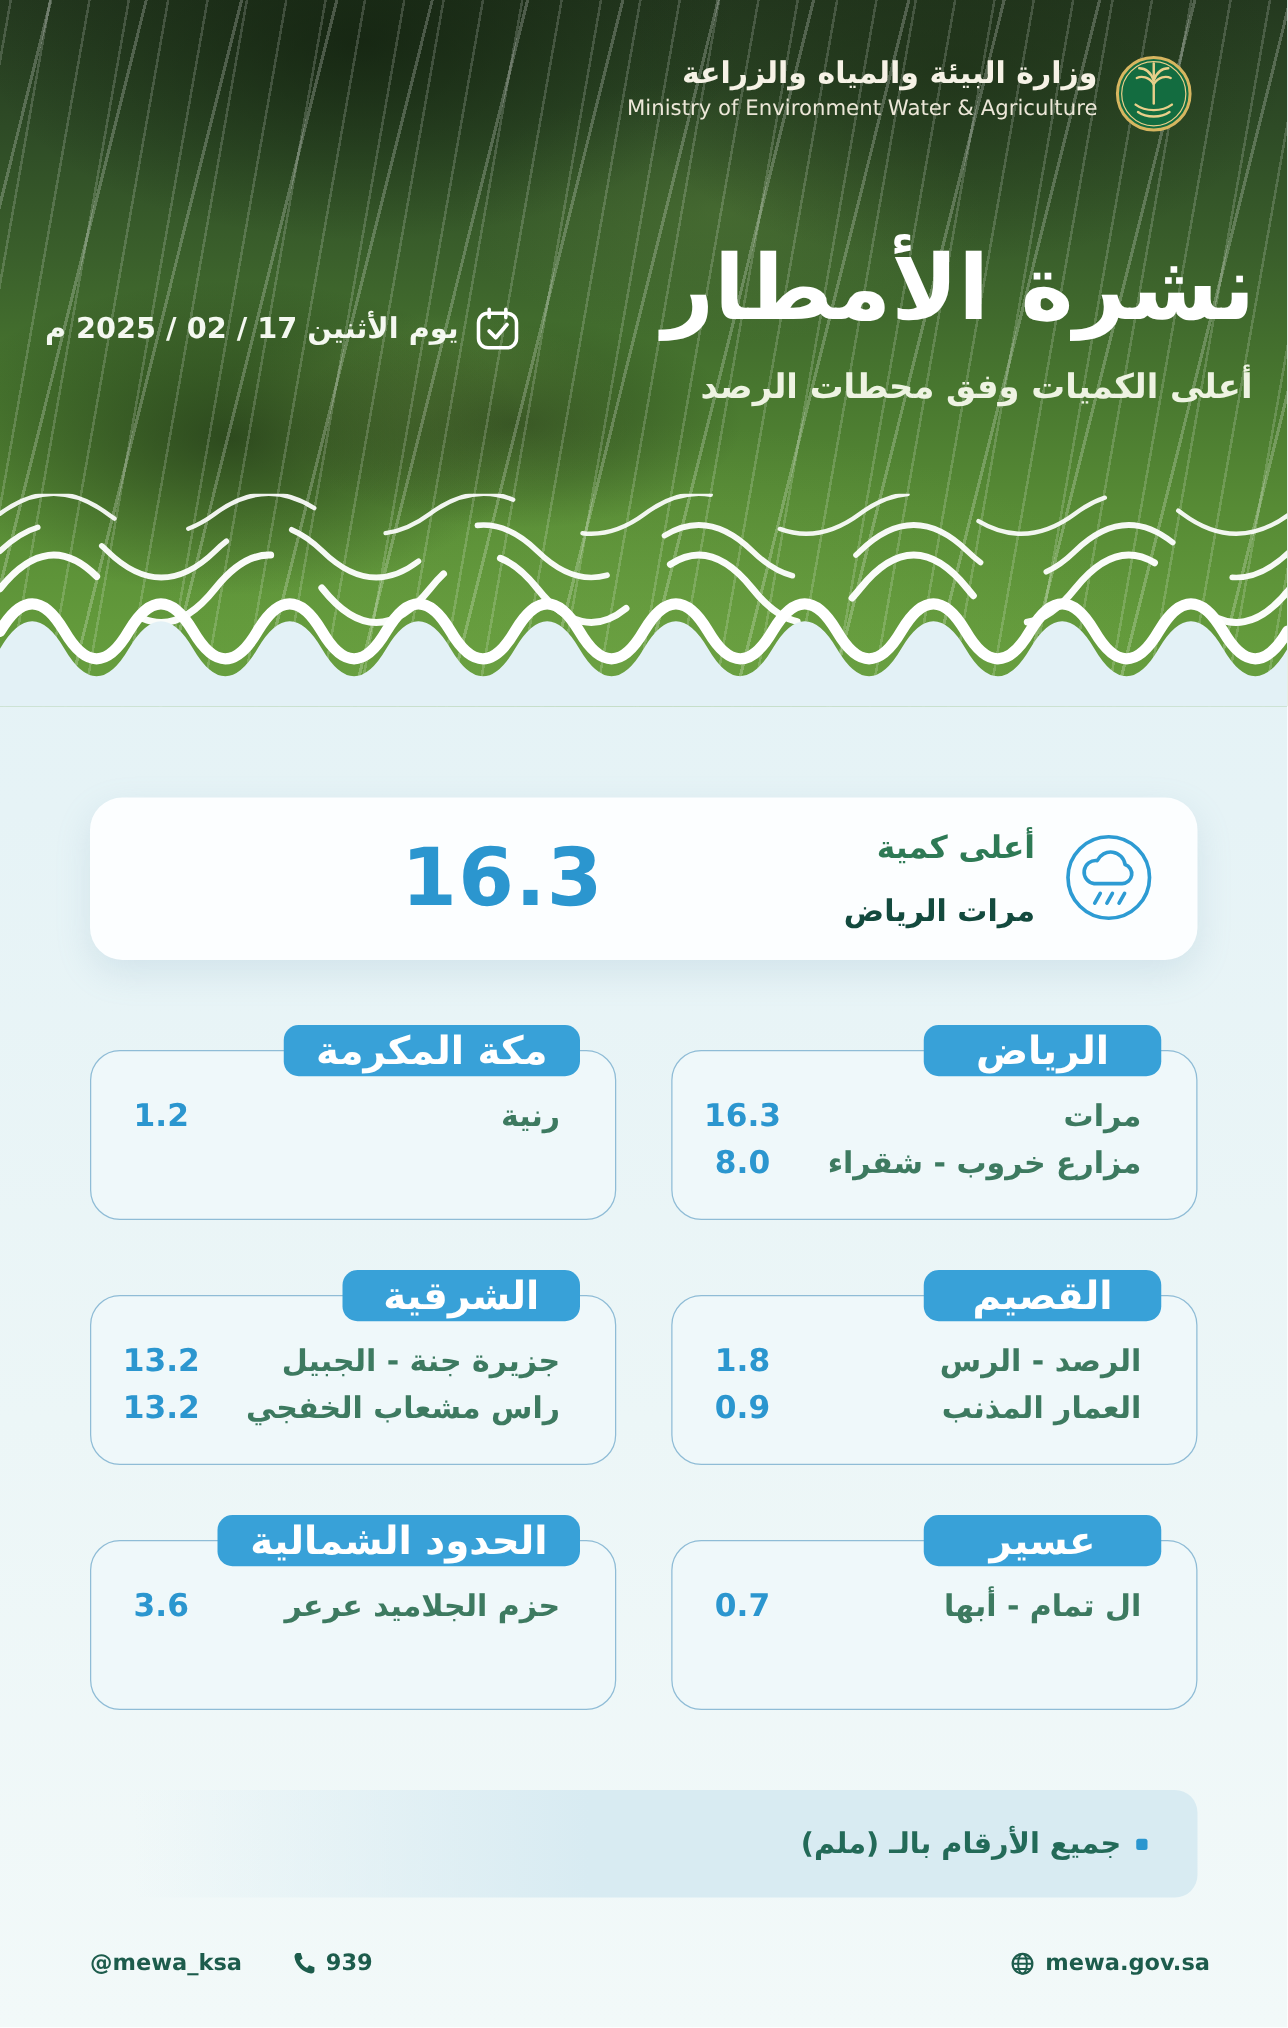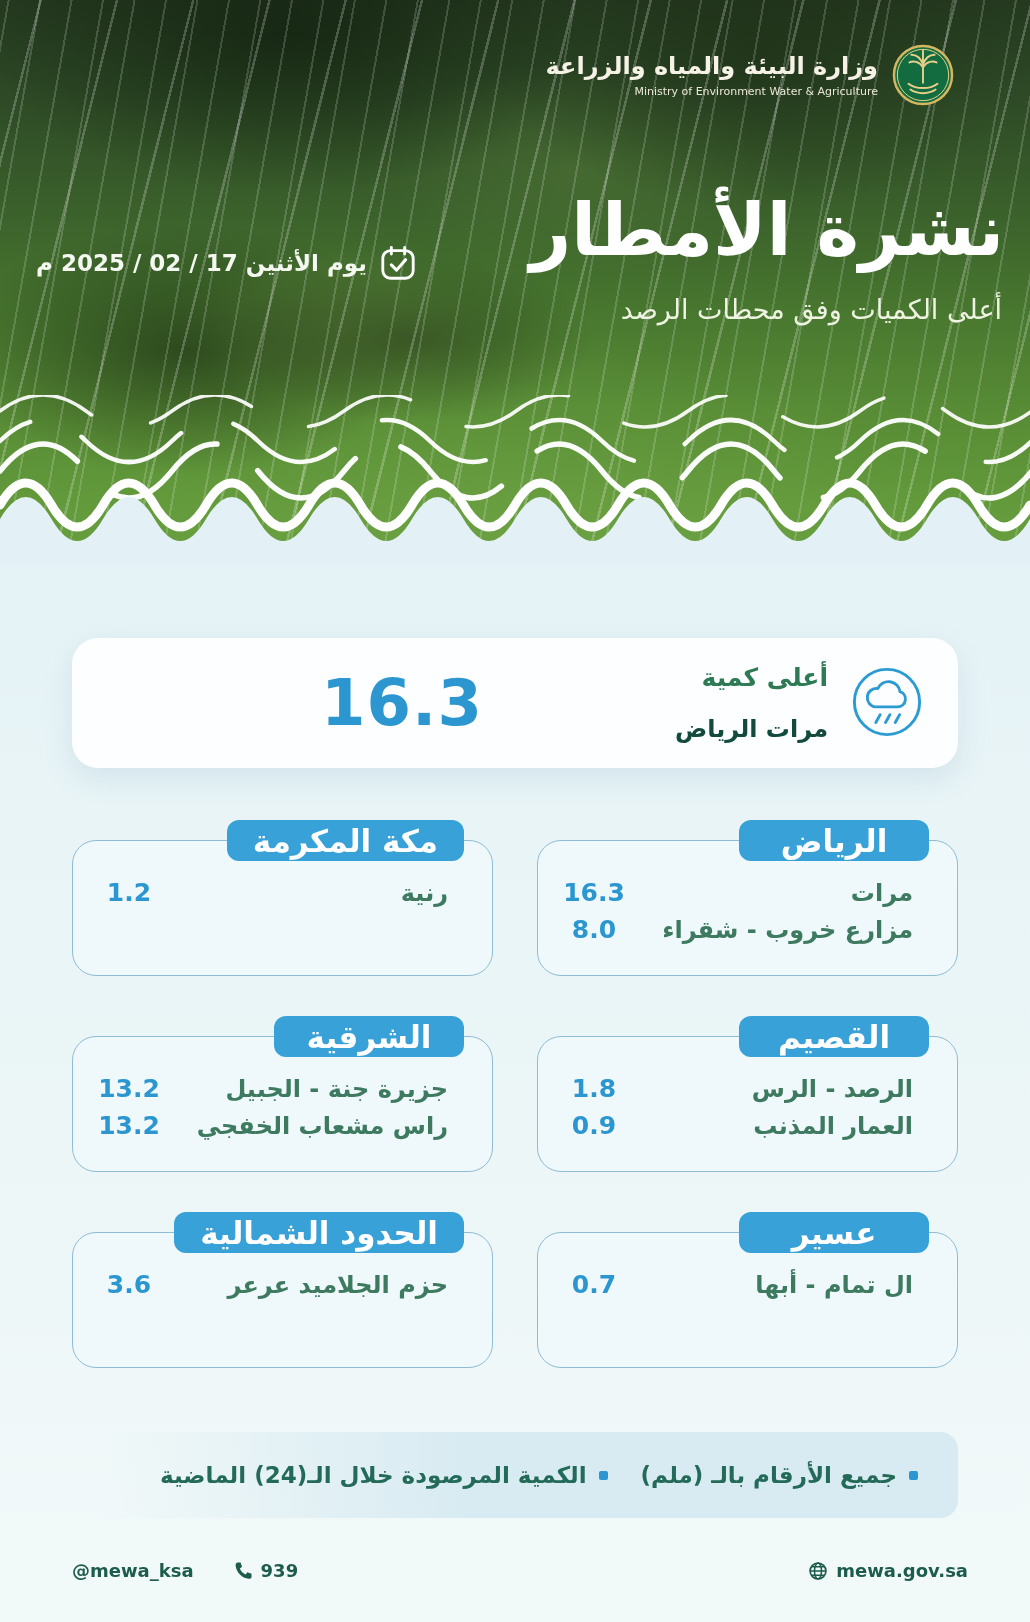--- a/index.html
+++ b/index.html
@@ -22,32 +22,32 @@
       radial-gradient(560px 280px at 50% 97%, rgba(112,164,70,.5), transparent 75%),
       linear-gradient(180deg,#24391f 0%, #2e4b26 18%, #3a5f2b 36%, #48772f 55%, #578b35 72%, #62993b 88%, #68a03f 100%);
   }
   .rain-layer-1, .rain-layer-2 { position:absolute; inset:-60px; pointer-events:none; }
   .rain-layer-1 { background:repeating-linear-gradient(100deg, transparent 0 15px, rgba(255,255,255,.17) 15px 17px, transparent 17px 31px); }
   .rain-layer-2 { background:repeating-linear-gradient(104deg, transparent 0 37px, rgba(255,255,255,.22) 37px 39.5px, transparent 39.5px 74px); }
 
   .waves { position:absolute; left:0; bottom:-2px; width:1030px; height:172px; display:block; }
 
   
-  .logo { position:absolute; top:44px; right:76px; display:flex; direction:rtl; align-items:center; gap:14px; }
+  .logo { position:absolute; top:44px; right:76px; display:flex; direction:rtl; gap:14px; }
   .logo-text { text-align:right; }
   .ministry-ar { font-size:24px; font-weight:700; color:#f6f2e6; }
-  .ministry-en { font-size:11px; color:#ece7d8; margin-top:5px; }
+  .ministry-en { font-size:17px; color:#ece7d8; margin-top:5px; }
 
   
   .datebadge { position:absolute; left:36px; top:244px; display:flex; direction:rtl; align-items:center; gap:12px;
     color:#f4f8f0; font-size:23px; font-weight:700; }
 
   
   .title { position:absolute; right:26px; top:194px; color:#ffffff; font-size:72px; font-weight:800; line-height:1; direction:rtl; }
-  .subtitle { position:absolute; right:28px; top:294px; color:#eef3e2; font-size:27px; font-weight:400; direction:rtl; }
+  .subtitle { position:absolute; right:28px; top:294px; color:#eef3e2; font-size:27px; font-weight:700; direction:rtl; }
 
   
   .highlight { position:absolute; left:72px; top:638px; width:886px; height:130px; background:#fcfeff;
     border-radius:26px; box-shadow:0 10px 28px rgba(125,165,190,.20); }
   .hl-icon { position:absolute; right:34px; top:27px; }
   .hl-labels { position:absolute; right:130px; top:25px; text-align:right; direction:rtl; }
   .hl-label { font-size:25px; color:#2e7a55; font-weight:700; }
   .hl-station { font-size:24px; color:#134a3e; font-weight:800; margin-top:23px; }
   .hl-value { position:absolute; left:140px; top:0; height:100%; width:380px; display:flex; align-items:center; justify-content:center;
     font-size:64px; font-weight:800; color:#2b96cf; letter-spacing:1px; }
@@ -218,24 +218,20 @@
       </div>
     </div>
 
   </div>
 
   <div class="notes">
     <div class="note">
       <span class="bullet"></span>
       <span>جميع الأرقام بالـ (ملم)</span>
     </div>
-    <div class="note">
-      <span class="bullet"></span>
-      <span>الكمية المرصودة خلال الـ(24) الماضية</span>
-    </div>
   </div>
 
   <div class="footer">
     <div class="footer-left">
       <div class="footer-item">
         <span>@mewa_ksa</span>
       </div>
       <div class="footer-item">
         <svg width="19" height="19" viewBox="0 0 26 26" aria-hidden="true">
           <path d="M5 2 L9 2 L11 8 L8 10.2 C9.4 14 12.6 17 16 18.4 L18.3 15.4 L24 17.4 L24 21.4 C24 23.4 22.2 24.6 20.2 24.4 C11 23.2 3.4 15.6 2.2 6.4 C2 4.4 3.2 2.2 5 2 Z" fill="#1d5c4c"></path>

